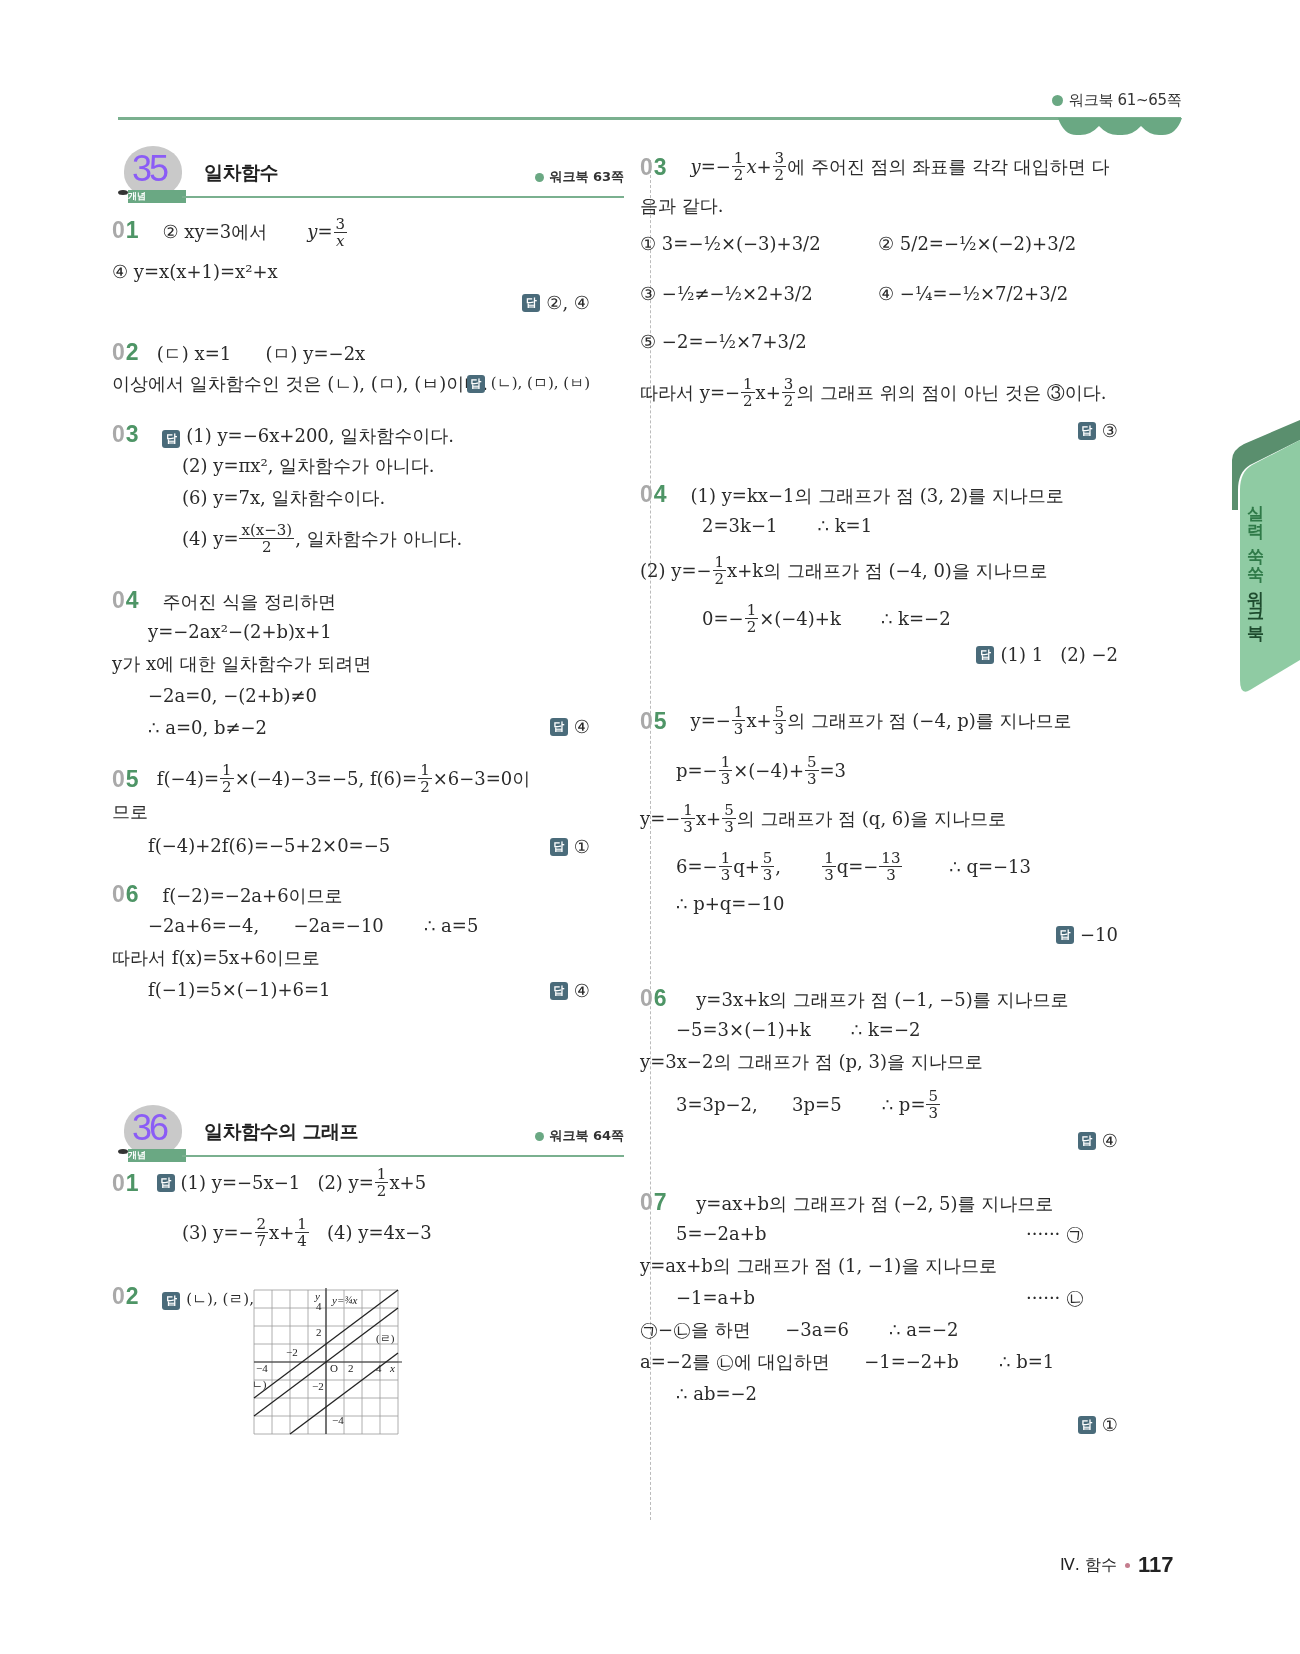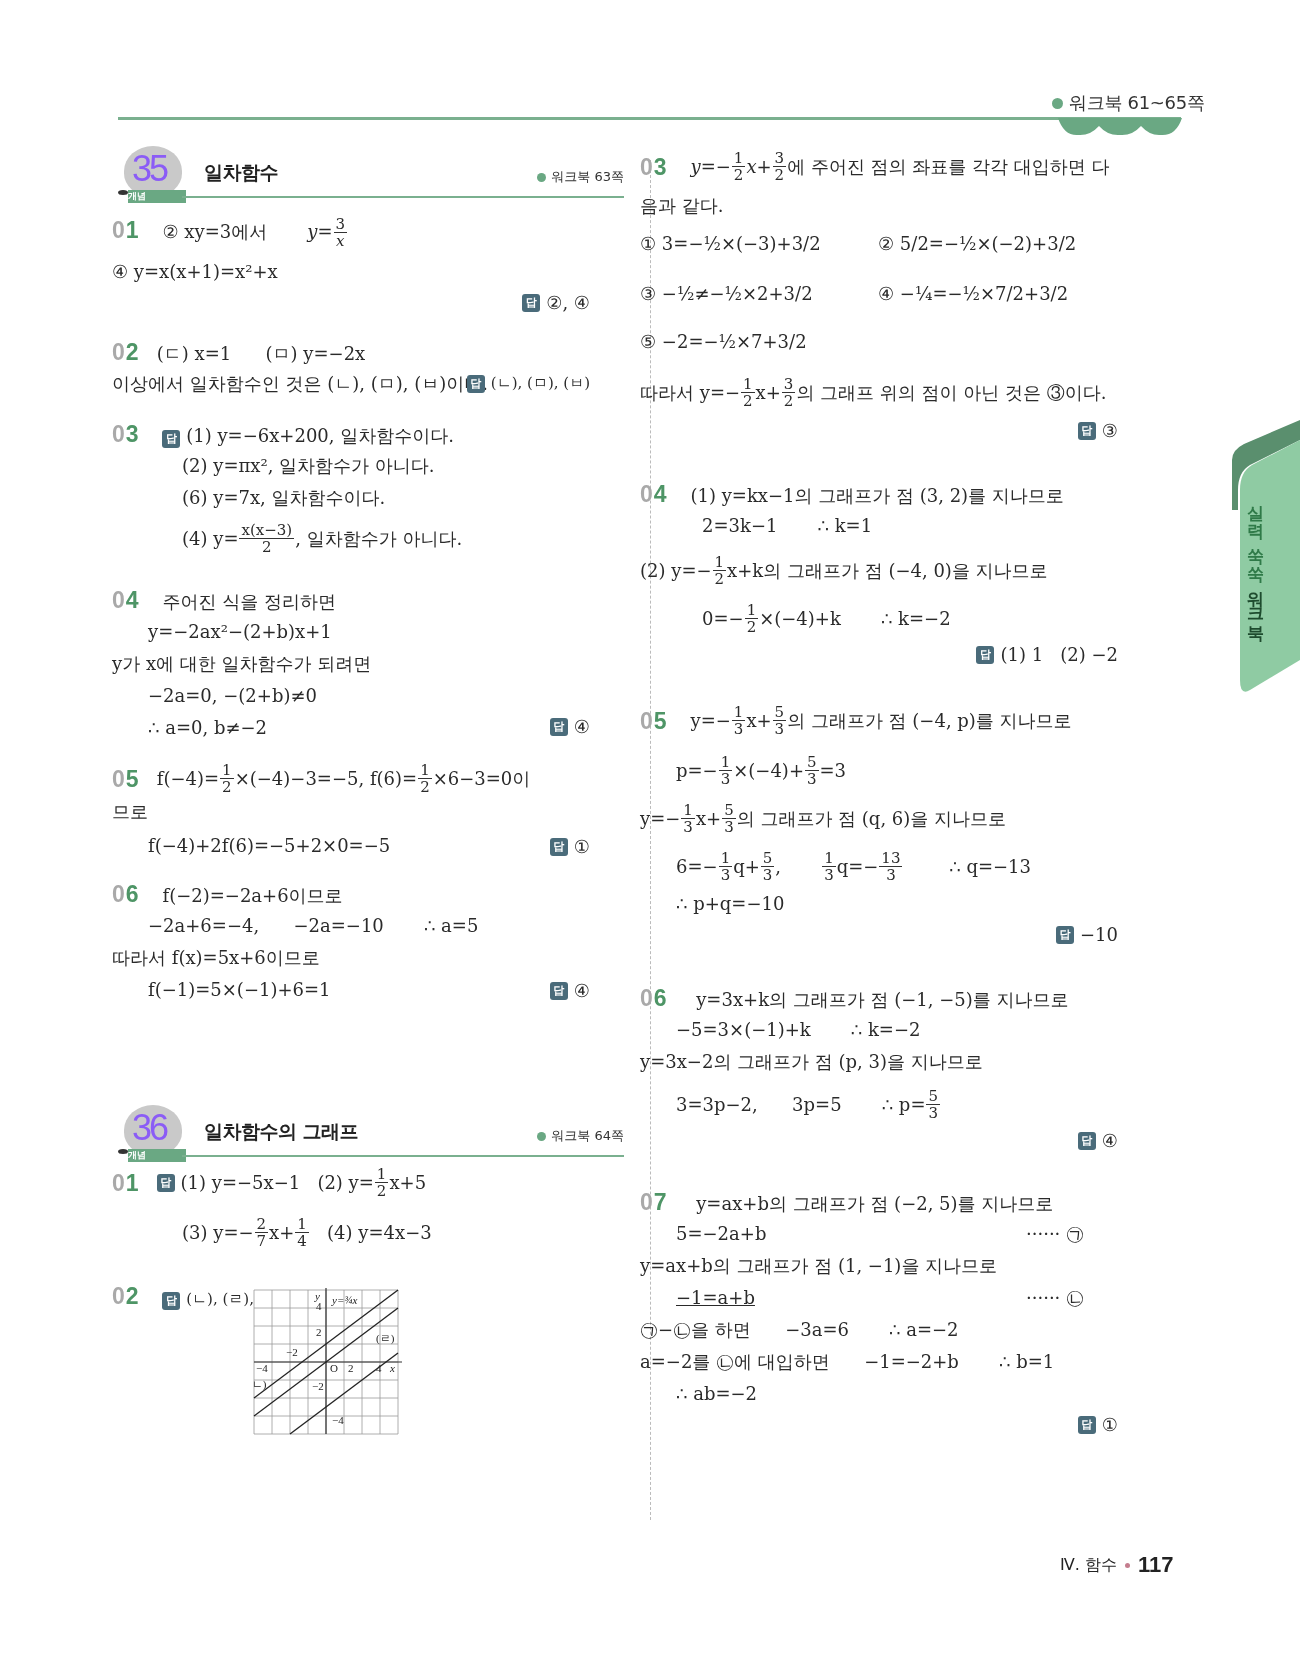--- a/index.html
+++ b/index.html
@@ -1,34 +1,34 @@
 <!DOCTYPE html>
 <html><head>
 <meta charset="utf-8">
 <style>
   * { box-sizing: border-box; margin: 0; padding: 0; }
   html, body { width: 1300px; height: 1654px; background: #ffffff; overflow: hidden; }
   body { position: relative; font-family: "DejaVu Serif", serif; color: #2a2a2a; }
 
   
-  .top-ref { position: absolute; left: 1052px; top: 91px; font-family: "DejaVu Sans", sans-serif; font-size: 18px; color: #333; display: flex; align-items: center; gap: 6px; letter-spacing: -0.3px; }
+  .top-ref { position: absolute; left: 1052px; top: 91px; font-family: "DejaVu Sans", sans-serif; font-size: 15px; color: #333; display: flex; align-items: center; gap: 6px; letter-spacing: -0.3px; }
   .dot { width: 11px; height: 11px; border-radius: 50%; background: #6aa883; display: inline-block; }
   .top-rule { position: absolute; left: 118px; top: 117px; width: 1063px; height: 3px; background: #7ab08f; }
   .scallops { position: absolute; left: 1058px; top: 118px; width: 124px; height: 18px; }
 
   .col-divider { position: absolute; left: 650px; top: 160px; width: 0; height: 1360px; border-left: 1px dashed #bbbbbb; }
 
   
   .sec { position: absolute; left: 118px; width: 506px; height: 60px; }
   .sec .badge-circle { position: absolute; left: 6px; top: 0; width: 58px; height: 50px; background: #c9c9c9; border-radius: 50% 50% 45% 45%; }
   .sec .badge-num { position: absolute; left: 14px; top: 2px; font-family: "Liberation Sans", sans-serif; font-size: 36px; color: #8b5cf6; letter-spacing: -3px; font-weight: 300; }
   .sec .badge-tag { position: absolute; left: 10px; top: 44px; width: 58px; height: 13px; background: #6aa883; color: #fff; font-family: "DejaVu Sans", sans-serif; font-size: 9px; text-align: left; line-height: 13px; font-weight: bold; }
   .sec .leaf { position: absolute; left: 0; top: 44px; width: 10px; height: 5px; background: #333; border-radius: 50%; }
   .sec .title { position: absolute; left: 86px; top: 14px; font-family: "DejaVu Sans", sans-serif; font-weight: bold; font-size: 19px; color: #222; letter-spacing: -0.5px; }
-  .sec .ref { position: absolute; right: 0; top: 22px; font-family: "DejaVu Sans", sans-serif; font-size: 13px; color: #333; display: flex; align-items: center; gap: 5px; }
+  .sec .ref { position: absolute; right: 0; top: 22px; font-family: "DejaVu Sans", sans-serif; font-size: 13px; color: #333; display: flex; align-items: center; gap: 5px; font-weight: bold; }
   .sec .ref .dot { width: 9px; height: 9px; }
   .sec .rule { position: absolute; left: 64px; top: 50px; right: 0; height: 2px; background: #7ab08f; }
 
   
   .line { position: absolute; font-size: 18px; line-height: 24px; white-space: nowrap; color: #2a2a2a; font-family: "DejaVu Serif", serif; }
   .pnum { font-family: "Liberation Sans", sans-serif; font-weight: bold; font-size: 23px; color: #a9a9a9; letter-spacing: 1px; }
   .pnum b { color: #4e9566; }
   .ans { position: absolute; font-size: 18px; white-space: nowrap; display: flex; align-items: center; gap: 6px; font-family: "DejaVu Serif", serif; }
   .dap { display: inline-block; width: 18px; height: 18px; background: #4a6b7a; color: #fff; border-radius: 3px; font-family: "DejaVu Sans", sans-serif; font-size: 11px; line-height: 18px; text-align: center; font-weight: bold; }
   .frac { display: inline-flex; flex-direction: column; align-items: center; vertical-align: middle; font-size: 15px; line-height: 16px; margin: 0 1px; }
@@ -372,21 +372,21 @@
     <span>④</span>
   </div>
 
 <div class="line" style="left:640px; top:1190px;">
   <span class="pnum"><span>0</span><b>7</b></span>
   &nbsp;&nbsp;&nbsp;&nbsp;<span>y=ax+b의 그래프가 점 (−2, 5)를 지나므로</span>
 </div>
 <div class="line" style="left:676px; top:1222px;">5=−2a+b</div>
 <div class="line" style="left:1026px; top:1222px;">······ ㉠</div>
 <div class="line" style="left:640px; top:1254px;">y=ax+b의 그래프가 점 (1, −1)을 지나므로</div>
-<div class="line" style="left:676px; top:1286px;text-decoration:underline;">−1=a+b</div>
+<div class="line" style="left:676px; top:1286px;">−1=a+b</div>
 <div class="line" style="left:1026px; top:1286px;">······ ㉡</div>
 <div class="line" style="left:640px; top:1318px;"><span>㉠−㉡을 하면</span>&nbsp;&nbsp;&nbsp;&nbsp;&nbsp;&nbsp;<span>−3a=6</span>&nbsp;&nbsp;&nbsp;&nbsp;&nbsp;&nbsp;&nbsp;<span>∴ a=−2</span></div>
 <div class="line" style="left:640px; top:1350px;"><span>a=−2를 ㉡에 대입하면</span>&nbsp;&nbsp;&nbsp;&nbsp;&nbsp;&nbsp;<span>−1=−2+b</span>&nbsp;&nbsp;&nbsp;&nbsp;&nbsp;&nbsp;&nbsp;<span>∴ b=1</span></div>
 <div class="line" style="left:676px; top:1382px;">∴ ab=−2</div>
 <div class="ans" style="right:182px; top:1414px;">
     <span class="dap">답</span>
     <span>①</span>
   </div>
 
 <svg class="side-tab" viewBox="0 0 70 300">

